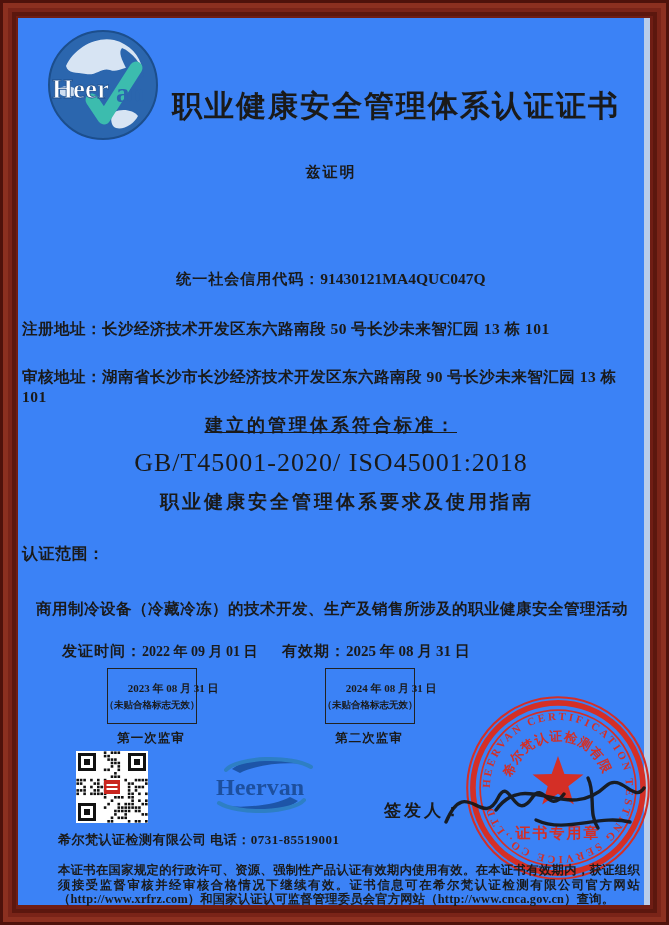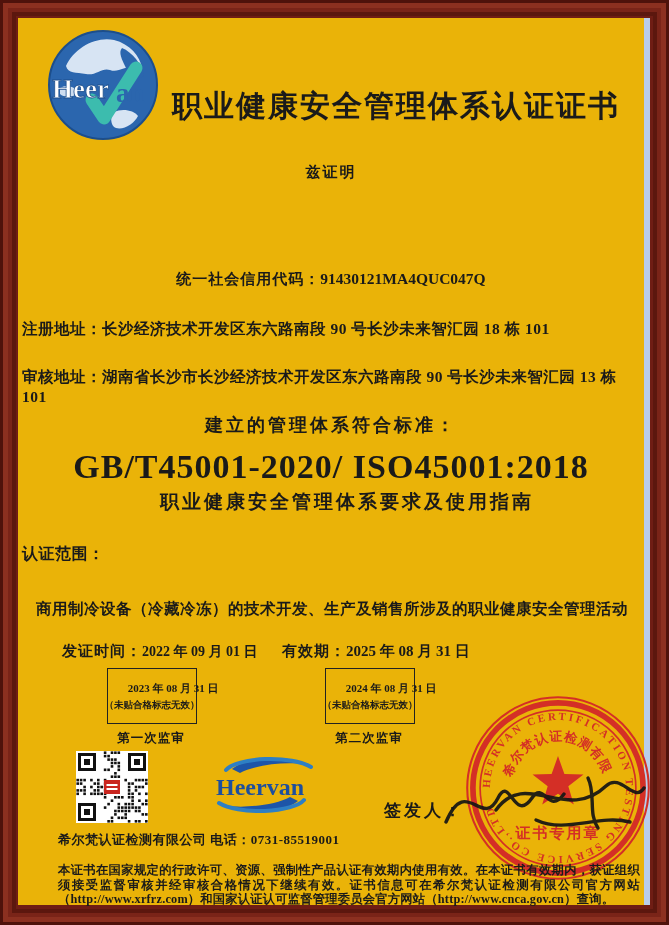--- a/index.html
+++ b/index.html
@@ -3,29 +3,29 @@
 <meta charset="utf-8">
 <style>
   html,body{margin:0;padding:0;background:#fff;}
   .page{position:relative;width:669px;height:925px;overflow:hidden;
         font-family:"Liberation Serif","DejaVu Serif",serif;color:#1a1a1a;}
   
   .frame{position:absolute;inset:0;background:#6f1d14;
          box-shadow:inset 0 0 0 3px #4f120b, inset 0 0 0 8px #8c3020,
                     inset 0 0 0 12px #7a2418, inset 0 0 0 16px #5c170e;}
   .blue-strip{position:absolute;top:18px;bottom:20px;right:19px;width:6px;background:#b9cdea;}
-  .content{position:absolute;left:18px;top:18px;right:25px;bottom:20px;background:#eab308;}
+  .content{position:absolute;left:18px;top:18px;right:25px;bottom:20px;background:#3b82f6;}
   .abs{position:absolute;}
   .ctr{width:100%;text-align:center;}
   .title{font-size:30px;font-weight:bold;letter-spacing:2px;}
   .small-caption{font-size:15px;font-weight:bold;letter-spacing:2px;}
   .company{font-size:29px;font-weight:bold;letter-spacing:5px;}
   .addr{font-size:15.5px;font-weight:600;letter-spacing:.5px;}
-  .std-head{font-size:18px;font-weight:bold;letter-spacing:3px;}
-  .std-code{font-size:34px;font-weight:700;letter-spacing:1px;}
+  .std-head{font-size:18px;font-weight:bold;letter-spacing:3px;text-decoration:underline;}
+  .std-code{font-size:26px;font-weight:400;letter-spacing:1px;}
   .std-name{font-size:19px;font-weight:bold;letter-spacing:3px;margin-left:16px;}
   .date-label{font-size:15px;font-weight:bold;}
   .audit-box{border:1.6px solid #222;width:88px;height:54px;display:flex;flex-direction:column;
              align-items:center;justify-content:center;gap:3px;}
   .audit-box .d{font-size:11px;font-weight:bold;white-space:nowrap;padding-left:42px;}
   .audit-box .n{font-size:9.5px;font-weight:bold;white-space:nowrap;}
   .audit-cap{width:88px;text-align:center;font-size:12.5px;font-weight:bold;letter-spacing:1px;}
   .footer-line{font-size:13px;font-weight:bold;letter-spacing:.5px;white-space:nowrap;}
   .footer-para{font-size:12.3px;font-weight:bold;line-height:14.6px;text-align:justify;letter-spacing:.2px;}
   .issuer{font-size:17px;font-weight:bold;letter-spacing:3px;}
@@ -55,21 +55,21 @@
 
 
     <div class="abs ctr small-caption" style="top:145px;">兹证明</div>
 
 
     <div class="abs ctr" style="top:252px;">
       <span class="small-caption" style="letter-spacing:1px;">统一社会信用代码：</span><span style="font-size:15.5px;font-weight:bold;">91430121MA4QUC047Q</span>
     </div>
 
     <div class="abs addr" style="left:4px;top:301px;">
-      <span>注册地址：</span><span>长沙经济技术开发区东六路南段 90 号长沙未来智汇园 18 栋 101</span>
+      <span>注册地址：</span><span>长沙经济技术开发区东六路南段 50 号长沙未来智汇园 13 栋 101</span>
     </div>
     <div class="abs addr" style="left:4px;top:349px;">
       <span>审核地址：</span><span>湖南省长沙市长沙经济技术开发区东六路南段 90 号长沙未来智汇园 13 栋 101</span>
     </div>
 
     <div class="abs ctr std-head" style="top:395px;">建立的管理体系符合标准：</div>
     <div class="abs ctr std-code" style="top:430px;">GB/T45001-2020/ ISO45001:2018</div>
     <div class="abs ctr std-name" style="top:471px;">职业健康安全管理体系要求及使用指南</div>
 
     <div class="abs addr" style="left:4px;top:526px;font-size:16px;">认证范围：</div>

